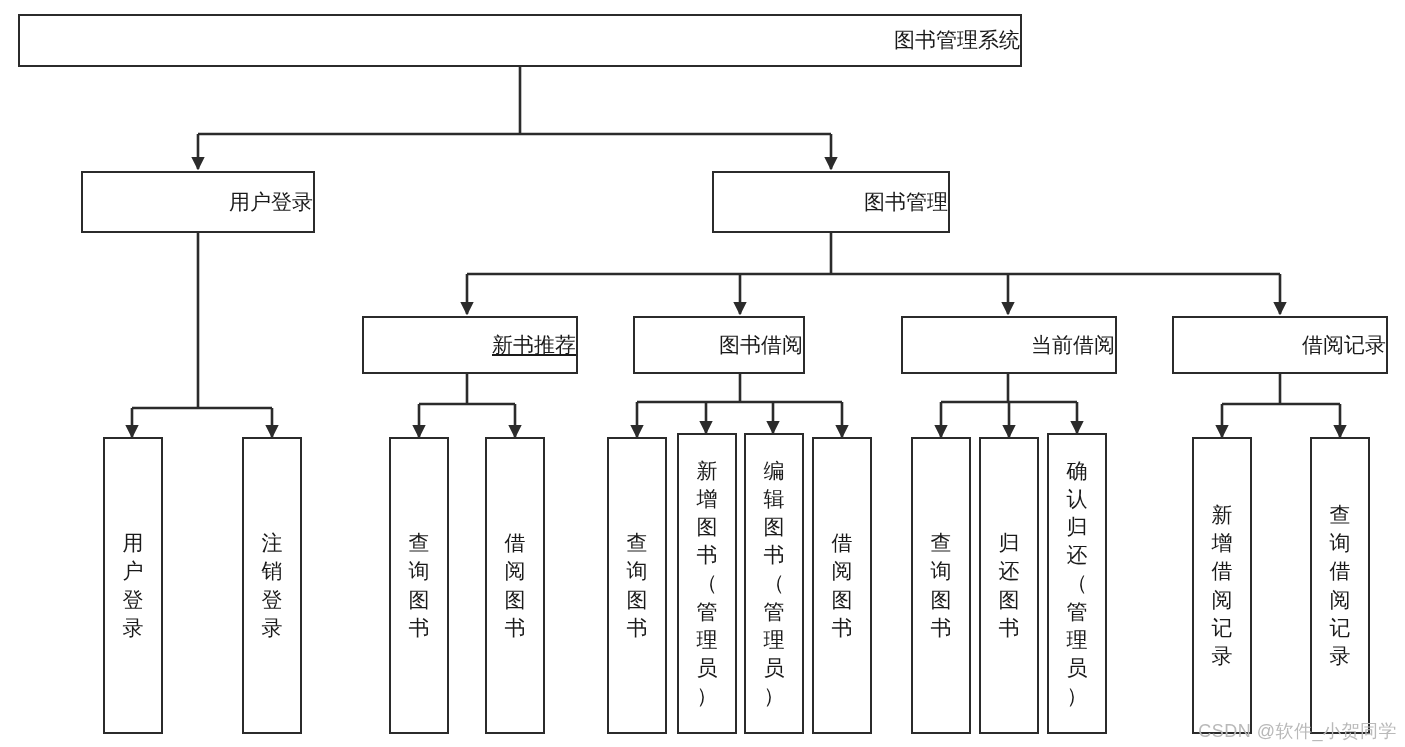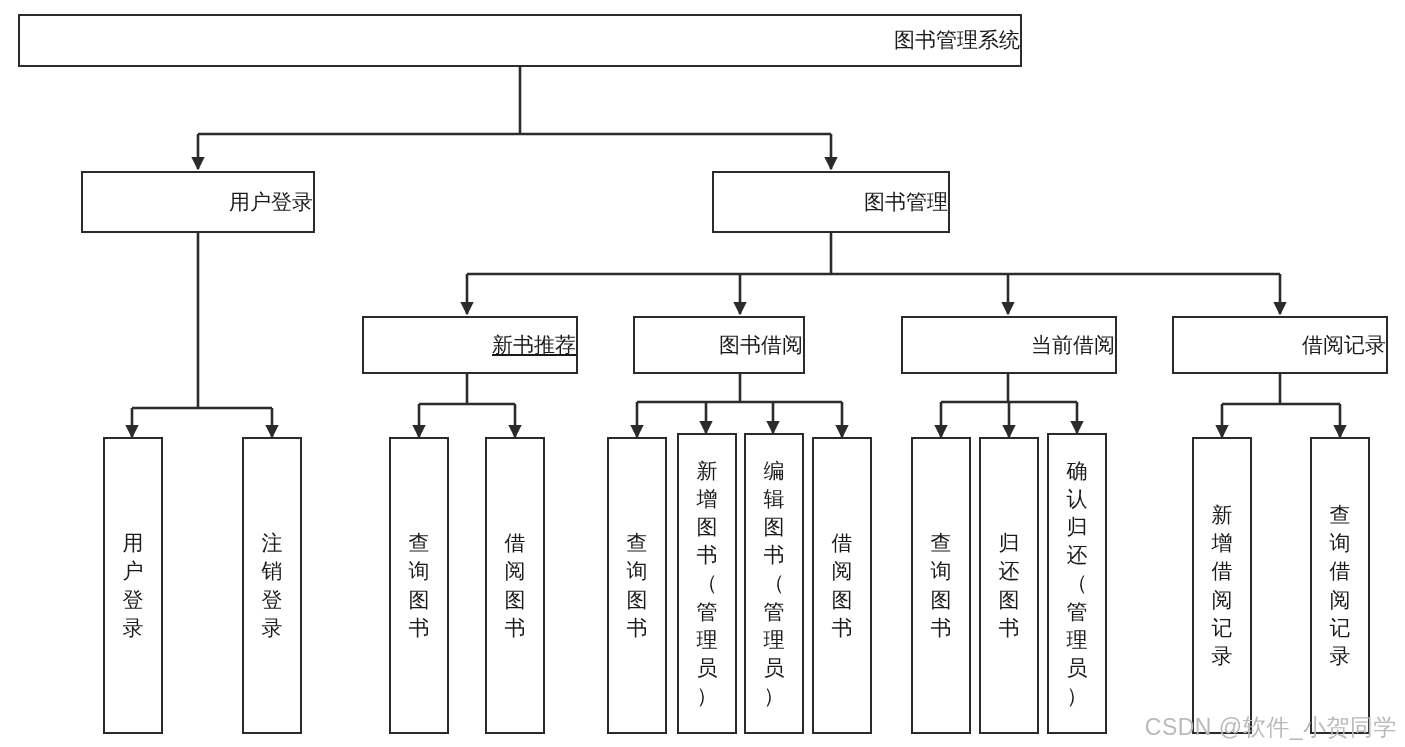--- a/index.html
+++ b/index.html
@@ -56,21 +56,21 @@
   .node.v .label {
     font-size: 21px;
     line-height: 1.34;
     letter-spacing: 0;
     white-space: pre-line;
   }
   .watermark {
     position: absolute;
     right: 8px;
     bottom: 4px;
-    font-size: 23px;
+    font-size: 18px;
     color: #b9b9b9;
     white-space: nowrap;
     letter-spacing: 0.5px;
   }
 </style>
 </head>
 <body>
 
 <div id="canvas">
 

